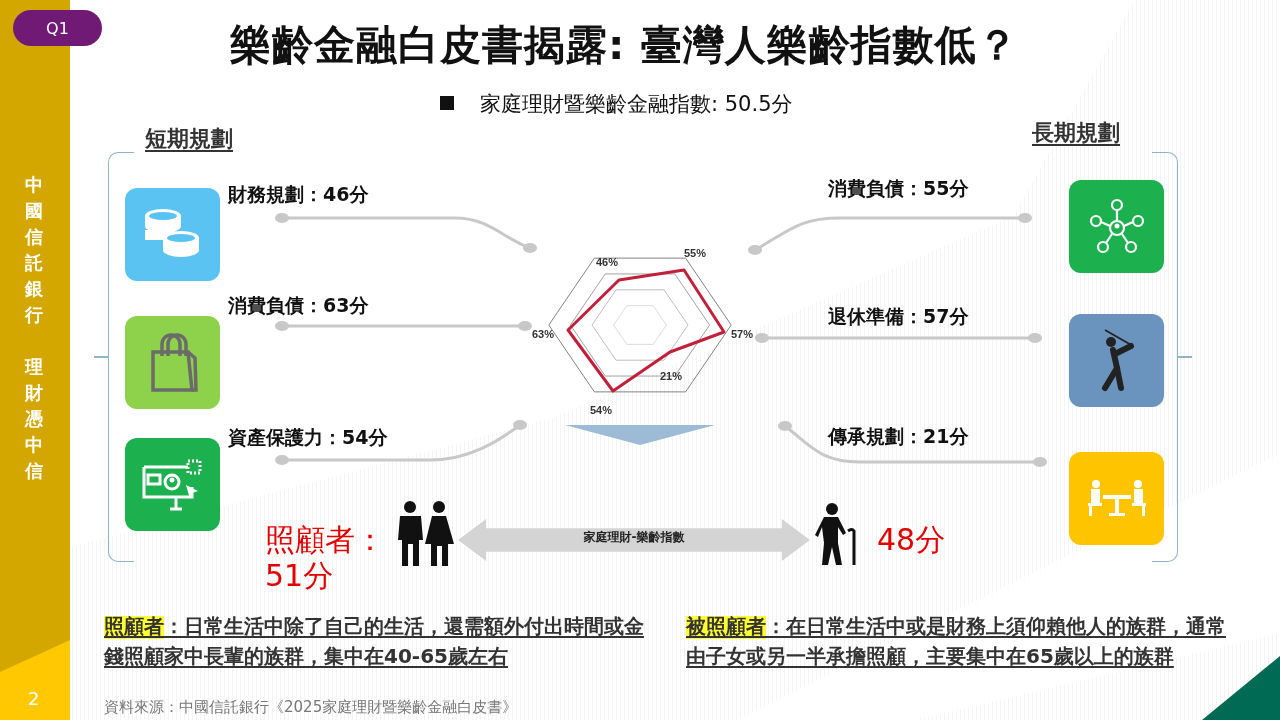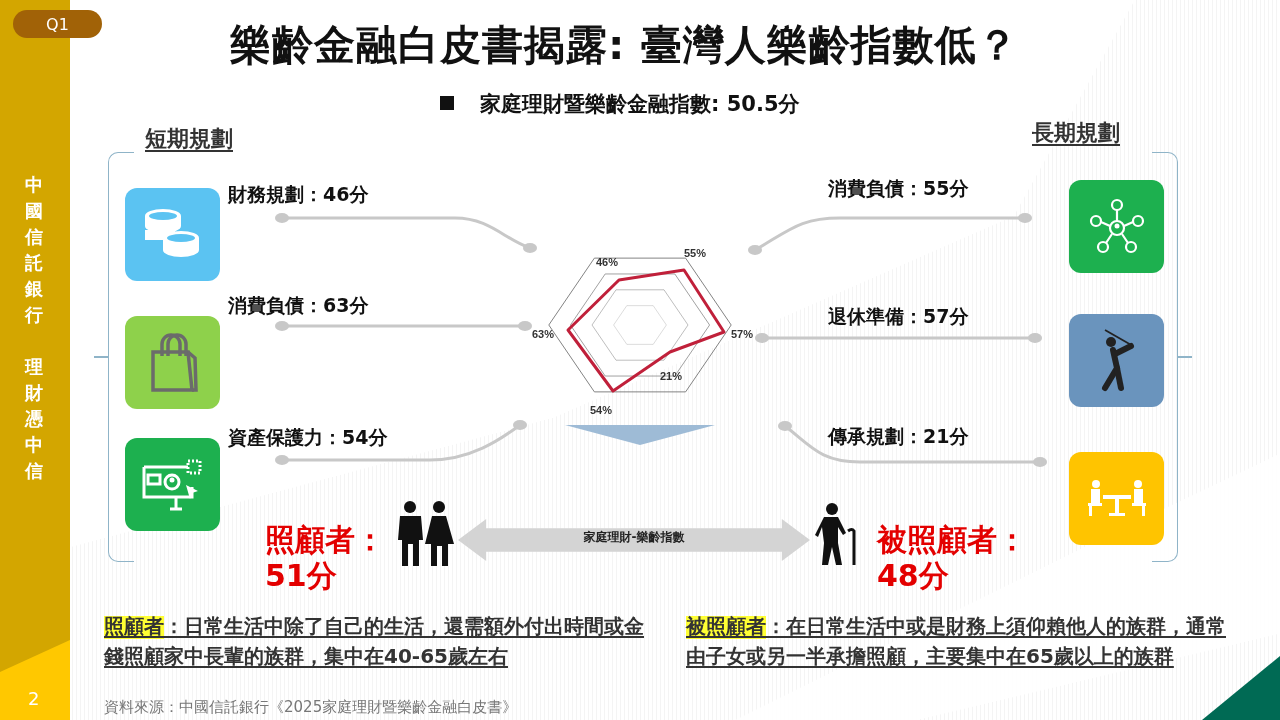--- a/index.html
+++ b/index.html
@@ -3,45 +3,45 @@
 <meta charset="utf-8">
 <style>
   * { box-sizing: border-box; margin: 0; padding: 0; }
   body { width: 1280px; height: 720px; overflow: hidden; background: #ffffff; position: relative; font-family: "DejaVu Sans", "Liberation Sans", sans-serif; }
   .stripes { position: absolute; inset: 0; background: repeating-linear-gradient(90deg, rgba(0,0,0,0.045) 0 1px, transparent 1px 4px); pointer-events: none; }
   .white-wedge-top { position: absolute; left: 70px; top: 0; width: 1210px; height: 720px; background: #fff; clip-path: polygon(0 0, 88% 0, 78% 30%, 40% 58%, 0 76%); }
   .white-wedge-mid { position: absolute; left: 70px; top: 0; width: 1210px; height: 720px; background: #fff; clip-path: polygon(100% 63%, 100% 88%, 70% 100%, 55% 100%, 85% 75%); opacity: .85; }
 
   .sidebar { position: absolute; left: 0; top: 0; width: 70px; height: 720px; background: #d3a600; }
   .sidebar-bottom { position: absolute; left: 0; top: 640px; width: 70px; height: 80px; background: #ffc800; clip-path: polygon(0 40%, 100% 0, 100% 100%, 0 100%); }
-  .q-badge { position: absolute; left: 13px; top: 10px; width: 89px; height: 28px; border-radius: 18px; background: #a16207; color: #fff; font-size: 16px; display: flex; align-items: center; justify-content: center; z-index: 3; }
+  .q-badge { position: absolute; left: 13px; top: 10px; width: 89px; height: 36px; border-radius: 18px; background: #701a75; color: #fff; font-size: 16px; display: flex; align-items: center; justify-content: center; z-index: 3; }
   .side-text { position: absolute; left: 22px; top: 172px; width: 24px; color: #fff; font-size: 18px; font-weight: bold; line-height: 26px; text-align: center; }
   .side-text .gap { height: 26px; }
   .page-num { position: absolute; left: 28px; top: 688px; color: #fff; font-size: 18px; }
   .corner-green { position: absolute; right: 0; bottom: 0; width: 78px; height: 64px; background: #006a54; clip-path: polygon(100% 0, 100% 100%, 0 100%); }
 
   .title { position: absolute; left: 230px; top: 18px; font-size: 41px; font-weight: bold; color: #111; letter-spacing: 1px; white-space: nowrap; }
-  .subtitle { position: absolute; left: 440px; top: 90px; font-size: 21px; font-weight: bold; color: #111; white-space: nowrap; }
+  .subtitle { position: absolute; left: 440px; top: 90px; font-size: 21px; font-weight: normal; color: #111; white-space: nowrap; }
   .subtitle .bullet { display: inline-block; width: 14px; height: 14px; background: #111; margin-right: 26px; vertical-align: 1px; }
 
   .section-head { position: absolute; font-size: 22px; font-weight: bold; color: #333; text-decoration: underline; text-underline-offset: 4px; }
   .brace { position: absolute; border: 1.5px solid #8fb4c8; }
   .brace-left { left: 108px; top: 152px; width: 26px; height: 410px; border-right: none; border-radius: 10px 0 0 10px; }
   .brace-right { left: 1152px; top: 152px; width: 26px; height: 410px; border-left: none; border-radius: 0 10px 10px 0; }
   .brace-tip { position: absolute; width: 14px; height: 1.5px; background: #8fb4c8; }
 
   .icon-tile { position: absolute; width: 95px; height: 93px; border-radius: 12px; display: flex; align-items: center; justify-content: center; }
   .label { position: absolute; font-size: 19px; font-weight: bold; color: #111; white-space: nowrap; }
 
   .connectors { position: absolute; left: 0; top: 0; }
   .radar { position: absolute; left: 520px; top: 225px; }
 
   .down-arrow { position: absolute; left: 565px; top: 425px; width: 150px; height: 20px; background: #9ebbd6; clip-path: polygon(0 0, 100% 0, 50% 100%); }
 
-  .red-big { position: absolute; color: #e30000; font-size: 30px; font-weight: bold; line-height: 36px; white-space: nowrap; }
+  .red-big { position: absolute; color: #e30000; font-size: 30px; font-weight: normal; line-height: 36px; white-space: nowrap; }
   .double-arrow { position: absolute; left: 458px; top: 519px; width: 352px; height: 42px; background: #d4d4d4; clip-path: polygon(0 50%, 8% 0, 8% 22%, 92% 22%, 92% 0, 100% 50%, 92% 100%, 92% 78%, 8% 78%, 8% 100%); }
   .double-arrow-label { position: absolute; left: 458px; top: 529px; width: 352px; text-align: center; font-size: 12px; font-weight: bold; color: #222; }
 
   .def { position: absolute; font-size: 20px; font-weight: bold; color: #333; line-height: 29px; text-decoration: underline; text-underline-offset: 3px; }
   .def .hl { background: #ffff33; font-family: Liberation Mono, monospace; }
   .source { position: absolute; left: 104px; top: 698px; font-size: 15px; color: #777; white-space: nowrap; }
 </style>
 </head>
 <body>
 
@@ -237,20 +237,19 @@
 <div style="position:absolute; left:814px; top:503px;">
   <svg width="44" height="64" viewBox="0 0 44 64">
       <g fill="#111">
         <circle cx="18" cy="6" r="6"></circle>
         <path d="M10 14 H24 L32 30 L29 32 L24 24 V40 L28 62 H22 L18 44 L14 62 H8 L10 40 L8 24 L4 34 L1 32 Z"></path>
       </g>
       <path d="M34 28 q4 -3 6 0 V62" stroke="#111" stroke-width="3" fill="none"></path>
     </svg>
 </div>
 <div class="red-big" style="left:877px; top:522px;">
-  <div>被照顧者：</div>
   <div>48分</div>
 </div>
 
 <div class="def" style="left:104px; top:612px; width:556px;"><span class="hl">照顧者</span><span>：日常生活中除了自己的生活，還需額外付出時間或金錢照顧家中長輩的族群，集中在40-65歲左右</span></div>
 <div class="def" style="left:686px; top:612px; width:556px;"><span class="hl">被照顧者</span><span>：在日常生活中或是財務上須仰賴他人的族群，通常由子女或另一半承擔照顧，主要集中在65歲以上的族群</span></div>
 
 <div class="source">資料來源：中國信託銀行《2025家庭理財暨樂齡金融白皮書》</div>
 
 </body></html>

